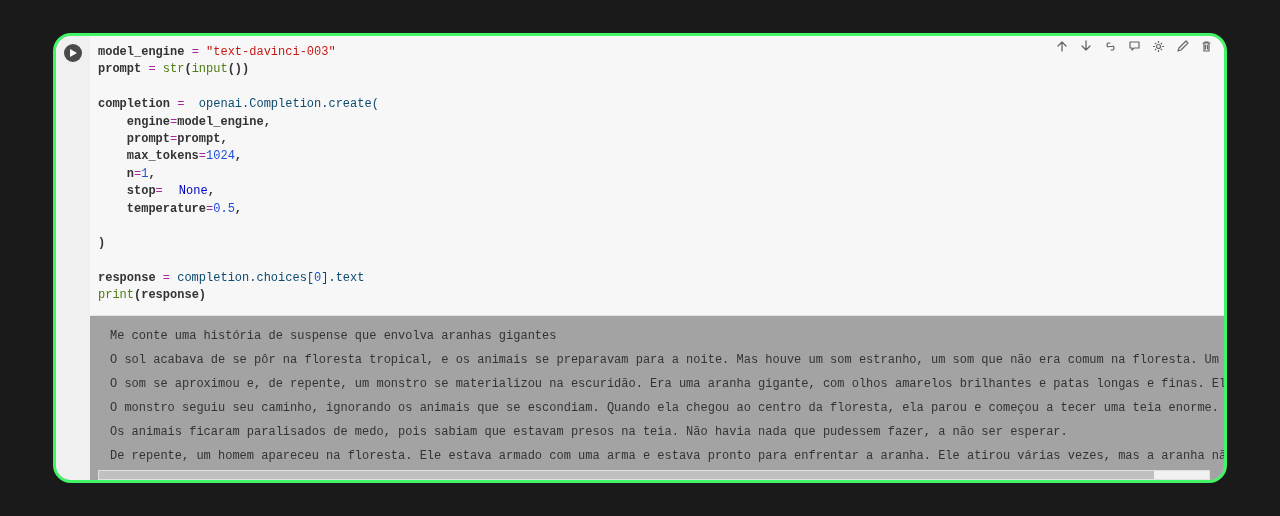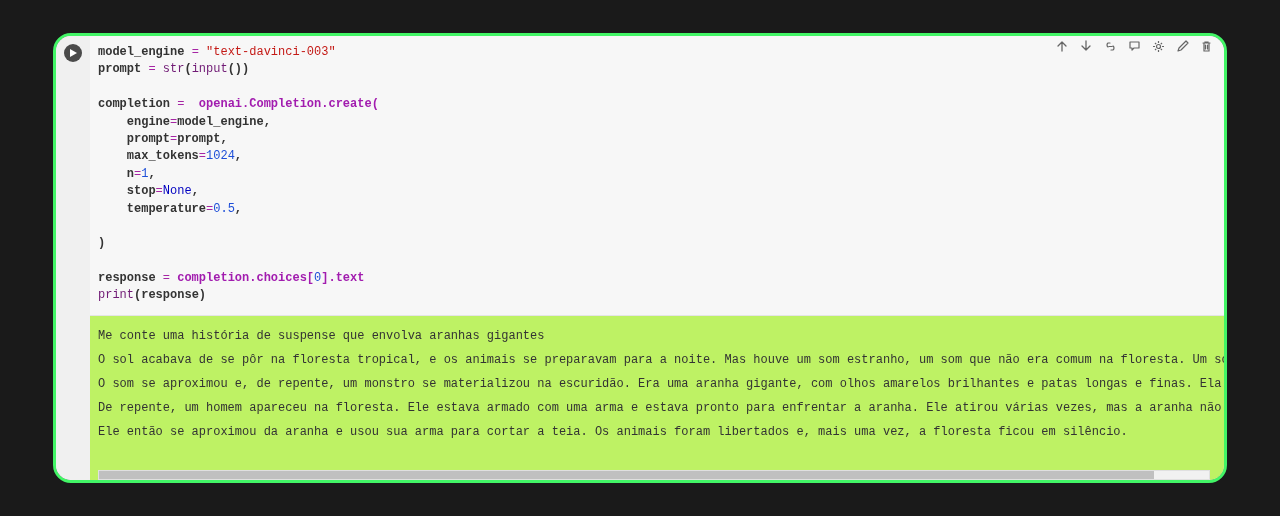--- a/index.html
+++ b/index.html
@@ -74,22 +74,22 @@
     }
     .code-block {
       background: #f7f7f7;
       padding: 8px 8px 10px 8px;
       line-height: 1.45;
       color: #333;
       white-space: pre;
       border-bottom: 1px solid #e5e5e5;
     }
     .output-block {
-      background: #bef264;
-      padding: 8px 8px 6px 8px;
+      background: #a3a3a3;
+      padding: 8px 8px 6px 20px;
       color: #333;
       line-height: 2.0;
       overflow-x: auto;
       flex: 1;
       position: relative;
     }
     .output-line {
       white-space: nowrap;
     }
     .hscroll {
@@ -105,24 +105,24 @@
       position: absolute;
       top: 0;
       left: 0;
       height: 100%;
       width: 95%;
       background: #c0c0c0;
     }
     .tok-var { color: #333; font-weight: bold; }
     .tok-op { color: #a626a4; }
     .tok-str { color: #c41a16; }
-    .tok-builtin { color: #701a75; text-align: center; }
+    .tok-builtin { color: #4d7c0f; text-align: center; }
     .tok-num { color: #1d4ed8; }
-    .tok-kw { color: #0000c0; }
-    .tok-attr { color: #a21caf; font-weight: bold; }
+    .tok-kw { color: #0000c0; margin-left: 16px; }
+    .tok-attr { color: #0c4a6e; }
   </style>
 </head>
 <body>
 
 <div class="notebook-frame">
   <div class="cell">
     <div class="gutter">
       <div class="run-btn">
         <svg width="10" height="10" viewBox="0 0 10 10">
           <polygon points="2,1 9,5 2,9" fill="#fff"></polygon>
@@ -168,20 +168,22 @@
             </svg>
         </span>
       </div>
 
       <div class="code-block" id="code-block"><div><span class="tok-var">model_engine </span><span class="tok-op">= </span><span class="tok-str">"text-davinci-003"</span></div><div><span class="tok-var">prompt </span><span class="tok-op">= </span><span class="tok-builtin">str</span><span class="tok-var">(</span><span class="tok-builtin">input</span><span class="tok-var">())</span></div><div>&nbsp;</div><div><span class="tok-var">completion </span><span class="tok-op">=  </span><span class="tok-attr">openai.Completion.create(</span></div><div><span class="tok-var">    engine</span><span class="tok-op">=</span><span class="tok-var">model_engine,</span></div><div><span class="tok-var">    prompt</span><span class="tok-op">=</span><span class="tok-var">prompt,</span></div><div><span class="tok-var">    max_tokens</span><span class="tok-op">=</span><span class="tok-num">1024</span><span class="tok-var">,</span></div><div><span class="tok-var">    n</span><span class="tok-op">=</span><span class="tok-num">1</span><span class="tok-var">,</span></div><div><span class="tok-var">    stop</span><span class="tok-op">=</span><span class="tok-kw">None</span><span class="tok-var">,</span></div><div><span class="tok-var">    temperature</span><span class="tok-op">=</span><span class="tok-num">0.5</span><span class="tok-var">,</span></div><div>&nbsp;</div><div><span class="tok-var">)</span></div><div>&nbsp;</div><div><span class="tok-var">response </span><span class="tok-op">= </span><span class="tok-attr">completion.choices[</span><span class="tok-num">0</span><span class="tok-attr">].text</span></div><div><span class="tok-builtin">print</span><span class="tok-var">(response)</span></div></div>
 
       <div class="output-block" id="output-block">
         <div class="output-line">Me conte uma história de suspense que envolva aranhas gigantes</div>
           <div class="output-line">O sol acabava de se pôr na floresta tropical, e os animais se preparavam para a noite. Mas houve um som estranho, um som que não era comum na floresta. Um som de algo se arrastando e rastejando.</div>
           <div class="output-line">O som se aproximou e, de repente, um monstro se materializou na escuridão. Era uma aranha gigante, com olhos amarelos brilhantes e patas longas e finas. Ela começou a se arrastar lentamente para frente, e</div>
+          <div class="output-line">O monstro seguiu seu caminho, ignorando os animais que se escondiam. Quando ela chegou ao centro da floresta, ela parou e começou a tecer uma teia enorme.</div>
+          <div class="output-line">Os animais ficaram paralisados de medo, pois sabiam que estavam presos na teia. Não havia nada que pudessem fazer, a não ser esperar.</div>
           <div class="output-line">De repente, um homem apareceu na floresta. Ele estava armado com uma arma e estava pronto para enfrentar a aranha. Ele atirou várias vezes, mas a aranha não se moveu.</div>
           <div class="output-line">Ele então se aproximou da aranha e usou sua arma para cortar a teia. Os animais foram libertados e, mais uma vez, a floresta ficou em silêncio.</div>
           <div class="hscroll">
           <div class="hscroll-thumb"></div>
         </div>
       </div>
     </div>
   </div>
 </div>
 

